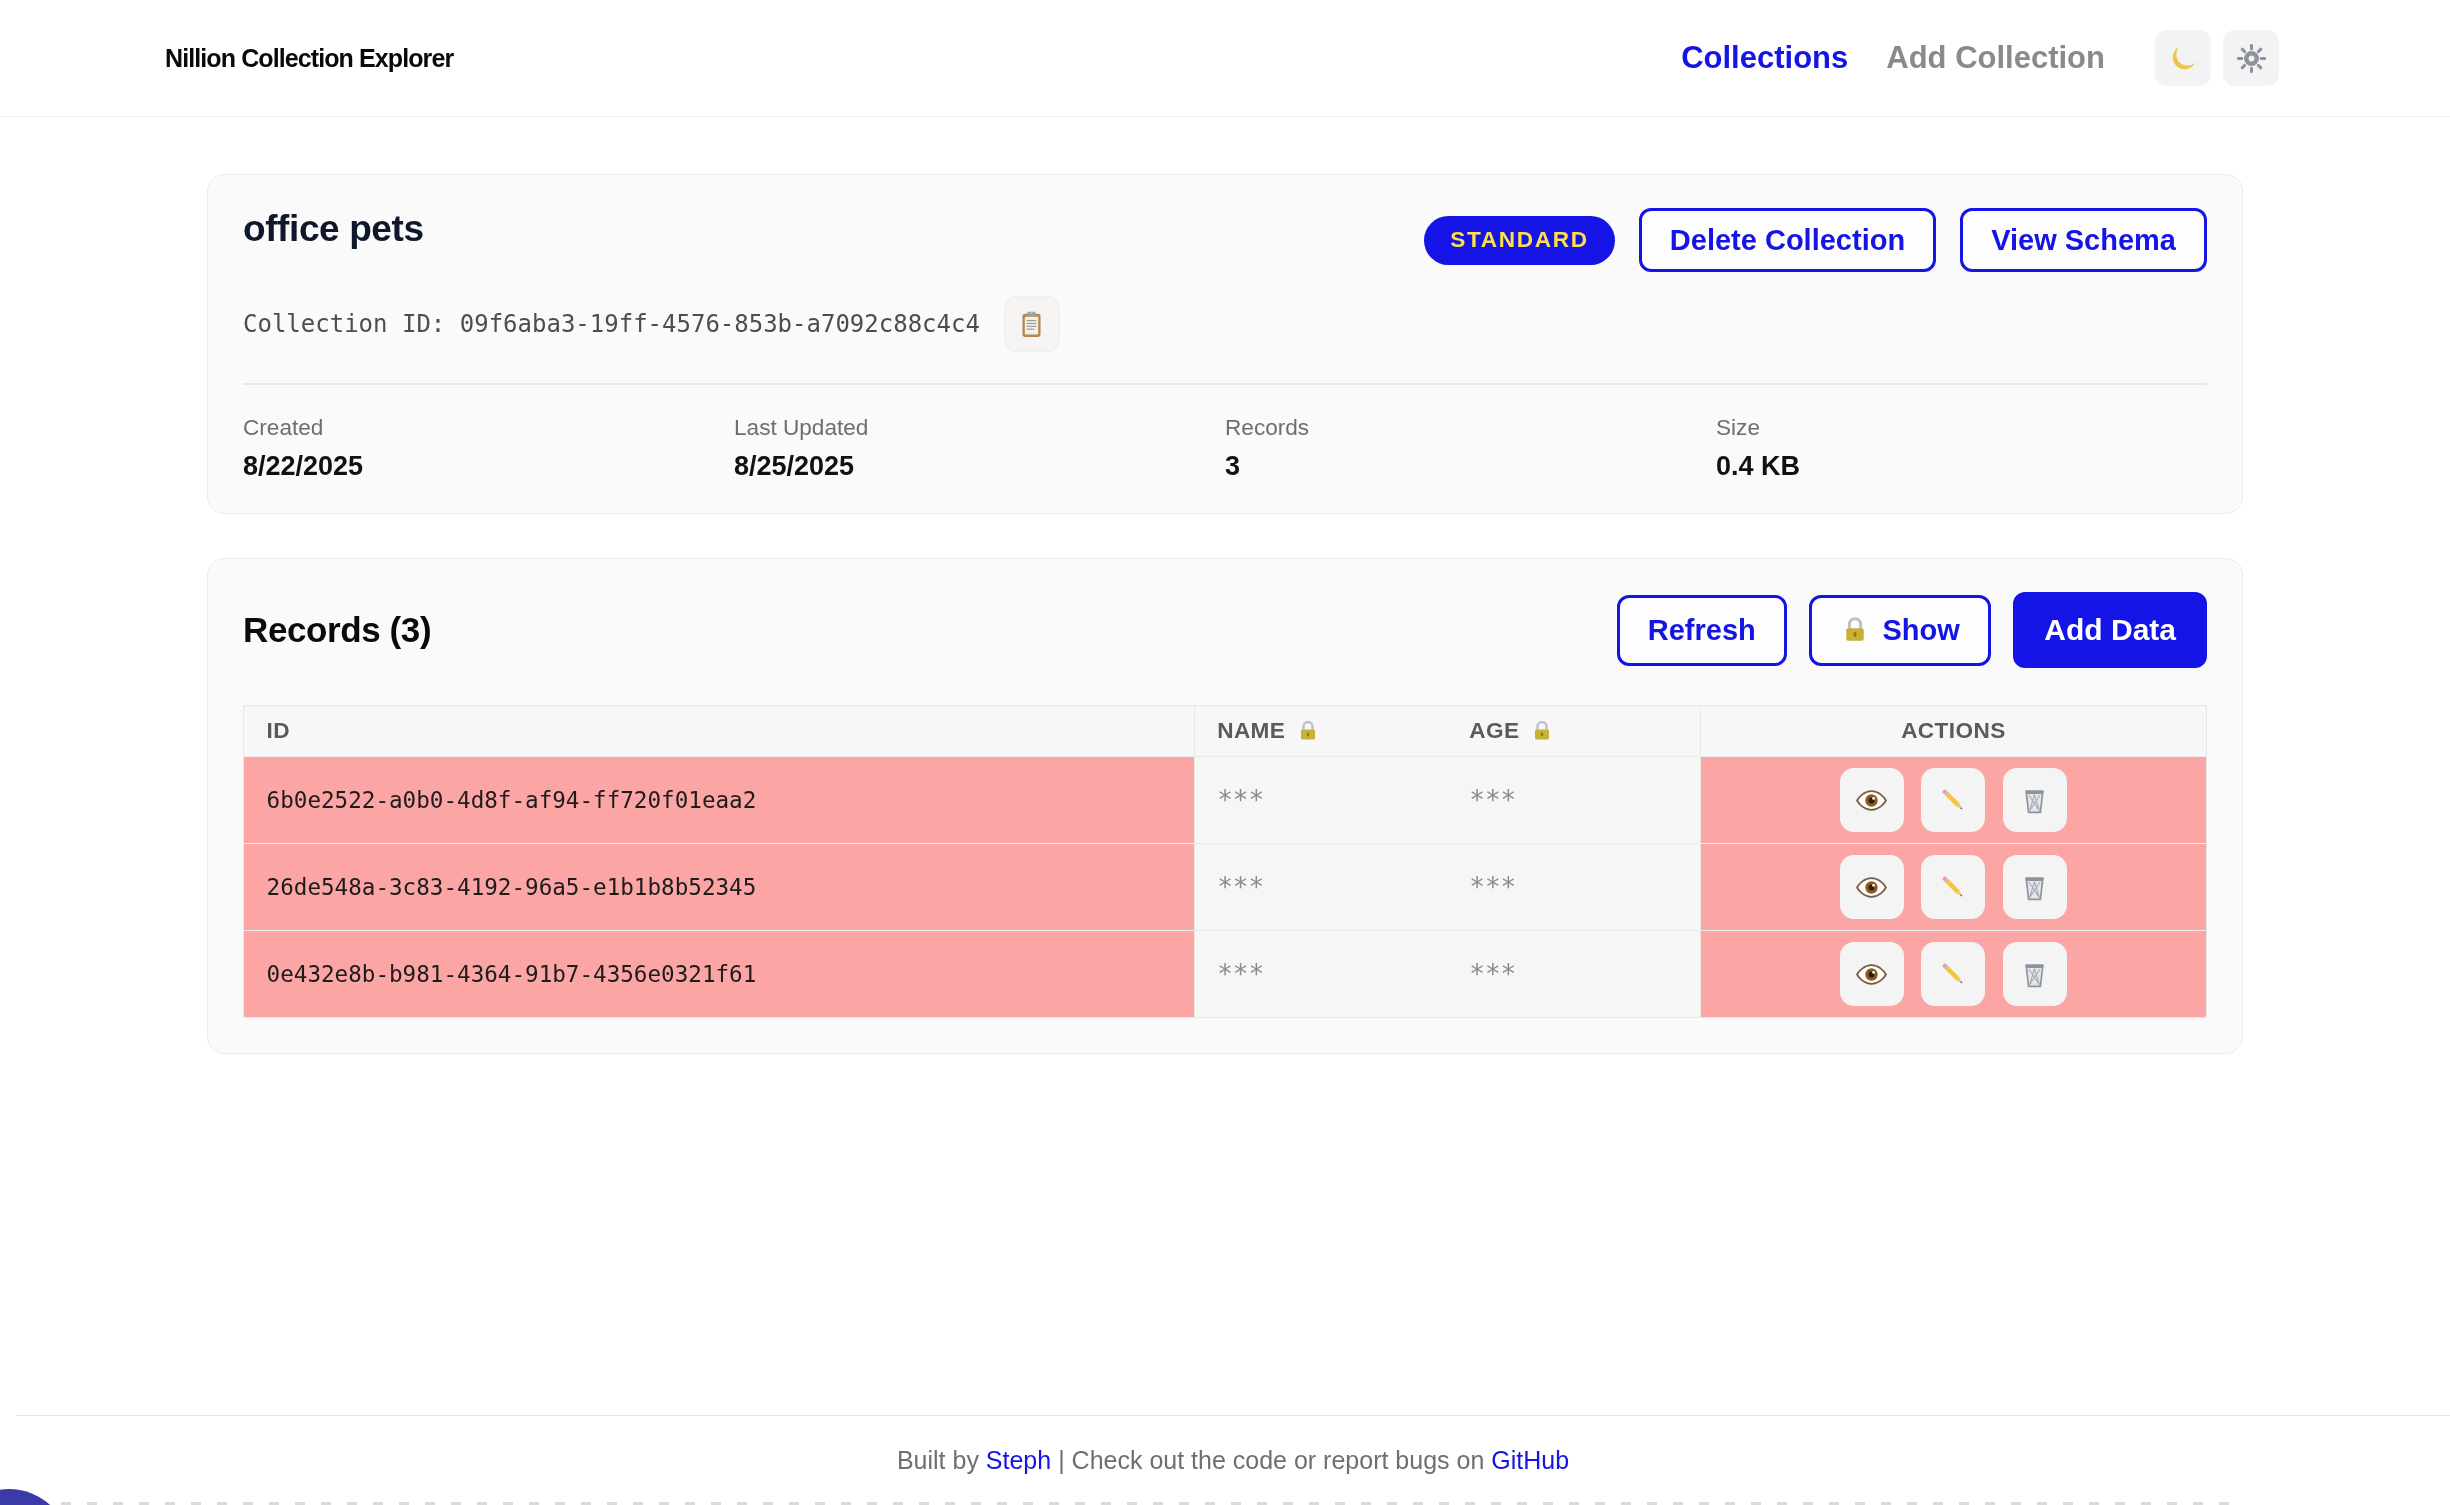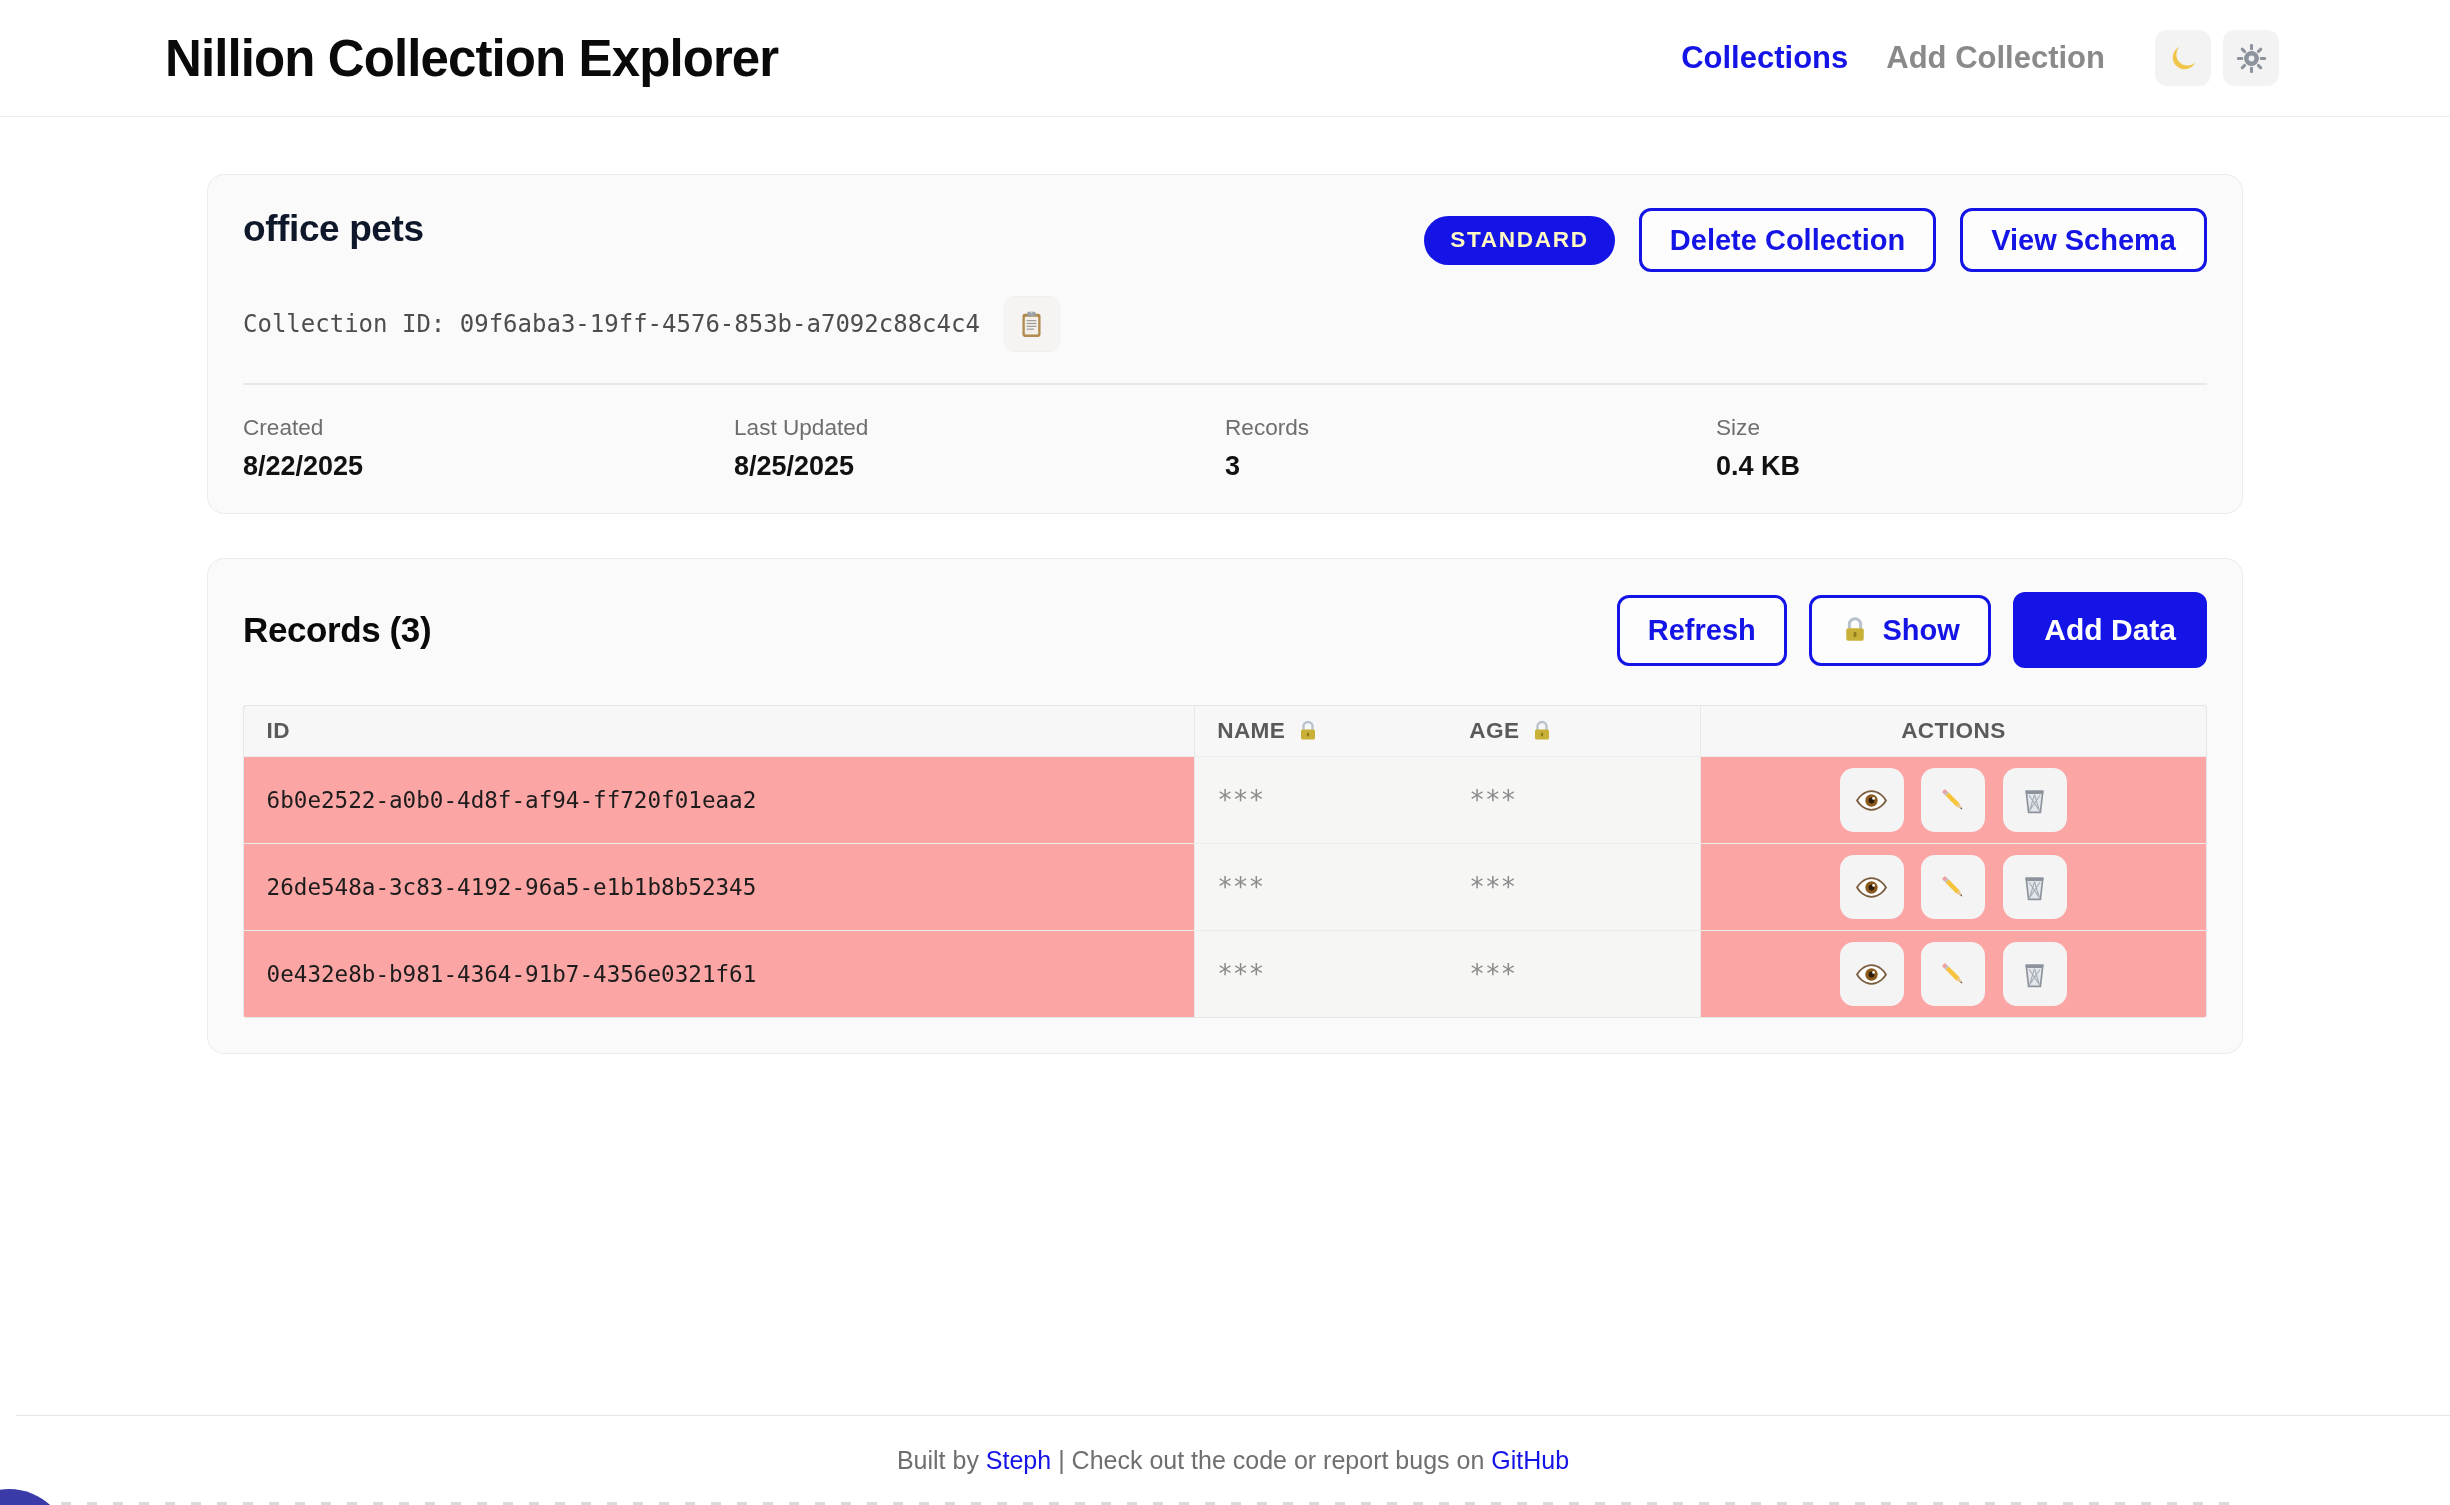--- a/index.html
+++ b/index.html
@@ -6,40 +6,40 @@
   html,body { overflow:hidden; background:#fff; }
   body { font-family:"Liberation Sans","DejaVu Sans",sans-serif; color:#141414; }
   .mono { font-family:"DejaVu Sans Mono","Liberation Mono",monospace; }
   :root { --blue:#1414e6; --card-bg:#fafafa; --card-border:#ebebeb; --hair:#e8e8e8; }
 
   .app { position:relative; width:2450px; height:1505px; background:#fff; overflow:hidden; }
 
   
   .topbar { height:117px; border-bottom:1.7px solid #ededed; display:flex; align-items:center;
             justify-content:space-between; padding:0 171px 0 165px; background:#fff; }
-  .app-title { font-size:51px; font-weight:bold; letter-spacing:-0.9px; color:#0a0a0a; }
+  .app-title { font-size:25px; font-weight:bold; letter-spacing:-0.9px; color:#0a0a0a; }
   .nav { display:flex; align-items:center; gap:38px; }
   .nav-link { font-size:31px; font-weight:bold; text-decoration:none; cursor:pointer; }
   .nav-link.active { color:var(--blue); }
   .nav-link.inactive { color:#8a8a8a; }
   .iconbtns { display:flex; gap:12px; margin-left:12px; }
   .sq-btn { width:56px; height:56px; border:none; border-radius:12px; background:#f3f3f3;
             display:flex; align-items:center; justify-content:center; cursor:pointer; }
   .sq-btn svg { width:33px; height:33px; }
 
   
   .main { width:2036px; margin:57px auto 0; }
   .card { background:var(--card-bg); border:1.7px solid var(--card-border); border-radius:17.4px;
           padding:33px 35px 31px; }
 
   
   .card-top { display:flex; justify-content:space-between; align-items:flex-start; }
   .col-title { font-size:37px; font-weight:bold; letter-spacing:-0.4px; color:#0f172a; }
   .badge-row { display:flex; align-items:center; gap:24px; }
-  .pill { height:49px; padding:0 26px; border-radius:869px; background:var(--blue); color:#fef9c3;
+  .pill { height:49px; padding:0 26px; border-radius:869px; background:var(--blue); color:#fde047;
           font-size:22.6px; font-weight:bold; letter-spacing:1.7px; display:flex; align-items:center; }
   .btn-outline { height:64px; padding:0 28px; border:3.5px solid var(--blue); border-radius:12px;
           background:#fdfdfd; color:var(--blue); font-size:29px; font-weight:bold; cursor:pointer;
           display:flex; align-items:center; gap:12px; font-family:inherit; }
   .btn-fill { height:76px; padding:0 31px; border:none; border-radius:12px; background:var(--blue);
           color:#fff; font-size:30px; font-weight:bold; cursor:pointer; font-family:inherit; }
   .id-row { margin-top:24px; display:flex; align-items:center; gap:24px; }
   .id-text { font-size:24px; color:#4d4d4d; }
   .copy-btn { width:56px; height:56px; border:0.9px solid #efefef; border-radius:12px; background:#f5f4f2;
           display:flex; align-items:center; justify-content:center; cursor:pointer; }

